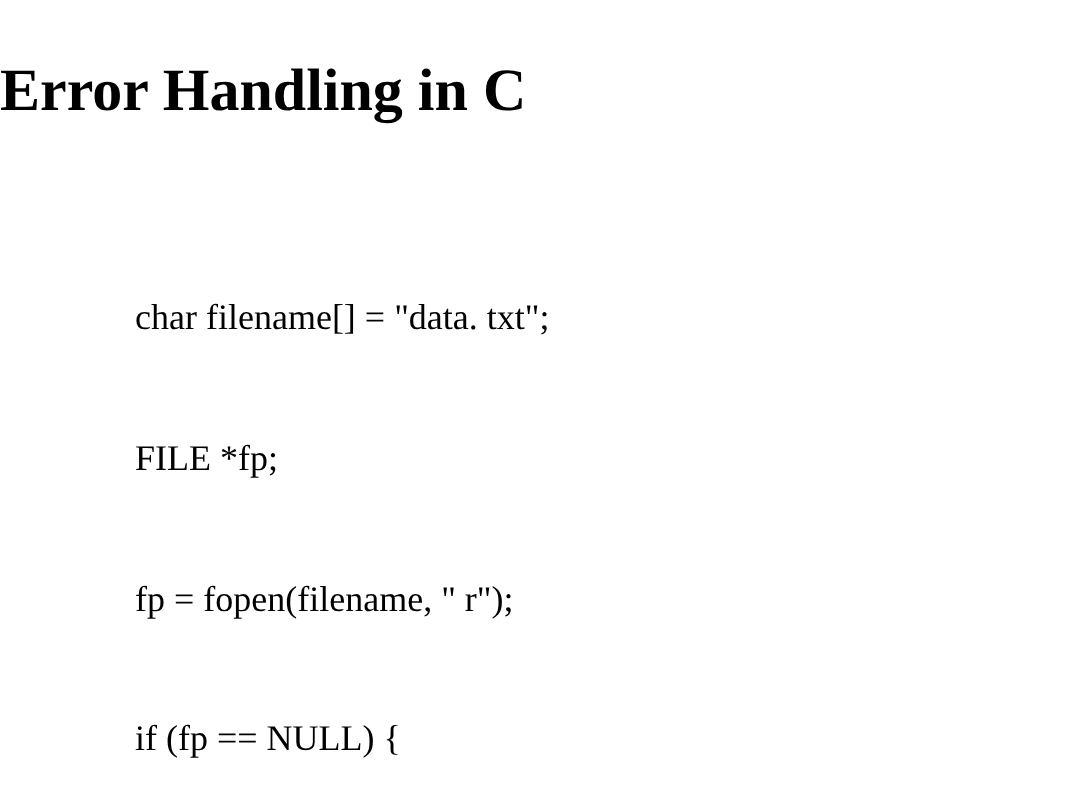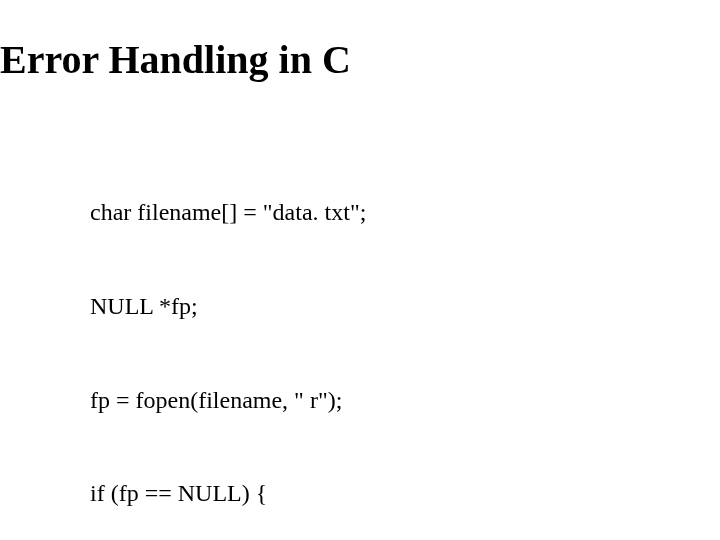--- a/index.html
+++ b/index.html
@@ -35,20 +35,20 @@
     font-family: "Times New Roman", Times, serif;
   }
 </style>
 </head>
 <body>
 
 <div class="slide">
   <div class="title">Error Handling in C</div>
   <div class="code-block">
     <div>char filename[] = "data. txt";</div>
-    <div>NULL *fp;</div>
+    <div>FILE *fp;</div>
     <div>fp = fopen(filename, " r");</div>
     <div>if (fp == NULL) {</div>
     
     
     
   </div>
 </div>
 
 </body></html>

